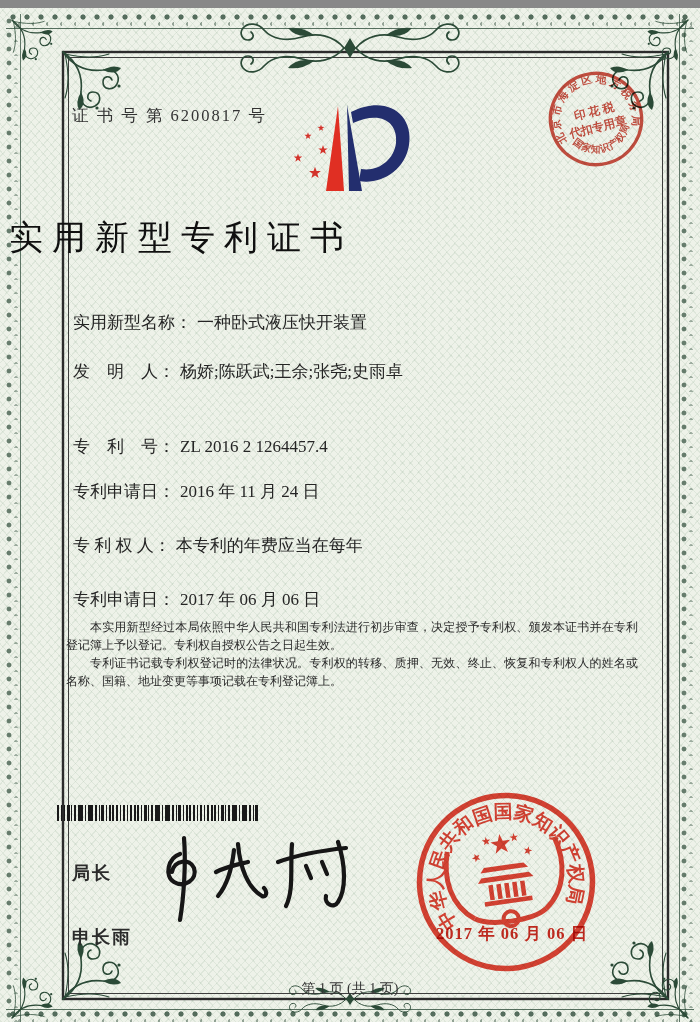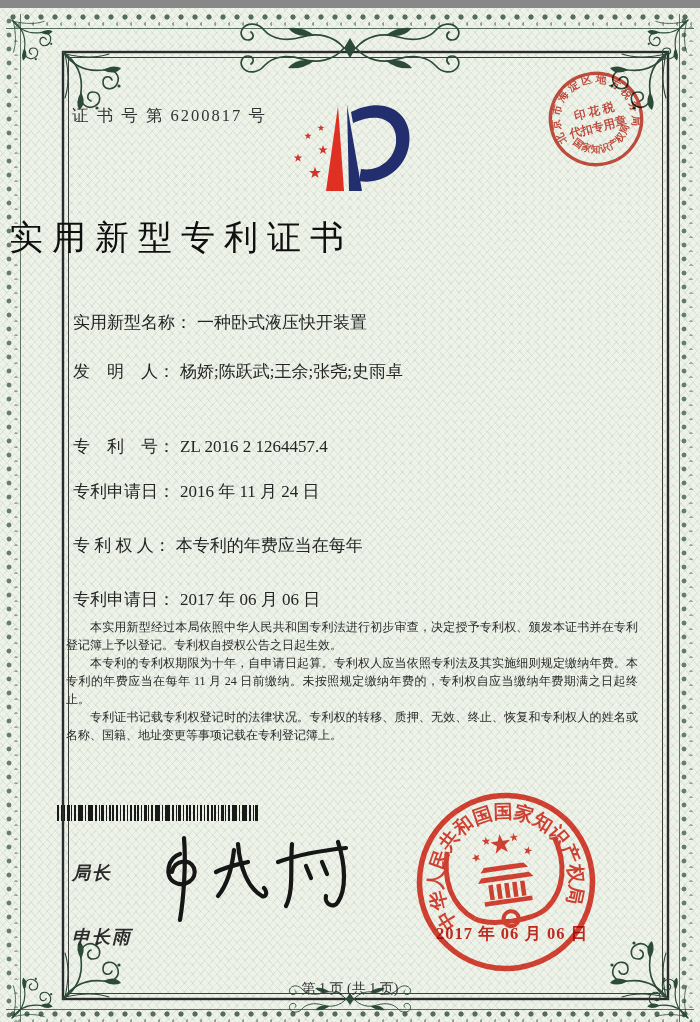--- a/index.html
+++ b/index.html
@@ -43,21 +43,21 @@
   .fvalue{margin-left:5px;}
   .bodytext{position:absolute;left:66px;top:610px;width:572px;font-size:12px;line-height:18px;
     text-align:justify;color:#2a2a2a;}
   .bodytext p{margin:0;text-indent:2em;}
   .barcode{position:absolute;left:57px;top:797px;width:201px;height:16px;
     background-image:
       repeating-linear-gradient(90deg,#191919 0 1.5px,transparent 1.5px 3.5px),
       repeating-linear-gradient(90deg,#191919 0 1px,transparent 1px 7px),
       repeating-linear-gradient(90deg,#191919 0 2px,transparent 2px 11px);}
   .sig-title,.sig-name{position:absolute;left:72px;font-size:18px;font-weight:bold;
-    font-family:"Liberation Sans","DejaVu Sans",sans-serif;color:#2b2b2b;letter-spacing:2px;font-style:italic;}
+    font-family:"Liberation Sans","DejaVu Sans",sans-serif;color:#2b2b2b;letter-spacing:2px;}
   .sig-title{top:853px}
   .sig-name{top:917px}
   svg.signature{position:absolute;left:150px;top:824px;}
   svg.taxstamp{position:absolute;left:525px;top:40px;mix-blend-mode:multiply;}
   svg.logo{position:absolute;left:270px;top:80px;}
   svg.seal{position:absolute;left:410px;top:778px;mix-blend-mode:multiply;}
   .sealdate{position:absolute;left:436px;top:915px;font-size:16.5px;font-weight:bold;
     letter-spacing:1px;color:#cf2c22;mix-blend-mode:multiply;white-space:nowrap;}
   .footer{position:absolute;left:0;right:0;top:972px;text-align:center;font-size:14px;color:#333;}
   .seal-arc{letter-spacing:2px;}
@@ -168,21 +168,20 @@
     <div class="frow">
       <span class="flabel">专 利 权 人：</span><span class="fvalue">本专利的年费应当在每年</span>
     </div>
     <div class="frow">
       <span class="flabel">专利申请日：</span><span class="fvalue">2017 年 06 月 06 日</span>
     </div>
   </div>
 
   <div class="bodytext">
     <p>本实用新型经过本局依照中华人民共和国专利法进行初步审查，决定授予专利权、颁发本证书并在专利登记簿上予以登记。专利权自授权公告之日起生效。</p>
-    <p>本专利的专利权期限为十年，自申请日起算。专利权人应当依照专利法及其实施细则规定缴纳年费。本专利的年费应当在每年 11 月 24 日前缴纳。未按照规定缴纳年费的，专利权自应当缴纳年费期满之日起终止。</p>
     <p>专利证书记载专利权登记时的法律状况。专利权的转移、质押、无效、终止、恢复和专利权人的姓名或名称、国籍、地址变更等事项记载在专利登记簿上。</p>
   </div>
 
   <div class="barcode"></div>
 
   <div class="sig-title">局长</div>
   <div class="sig-name">申长雨</div>
 
   <svg class="signature" width="220" height="104" viewBox="0 0 220 104">
     <g fill="none" stroke="#161616" stroke-width="4.2" stroke-linecap="round">

